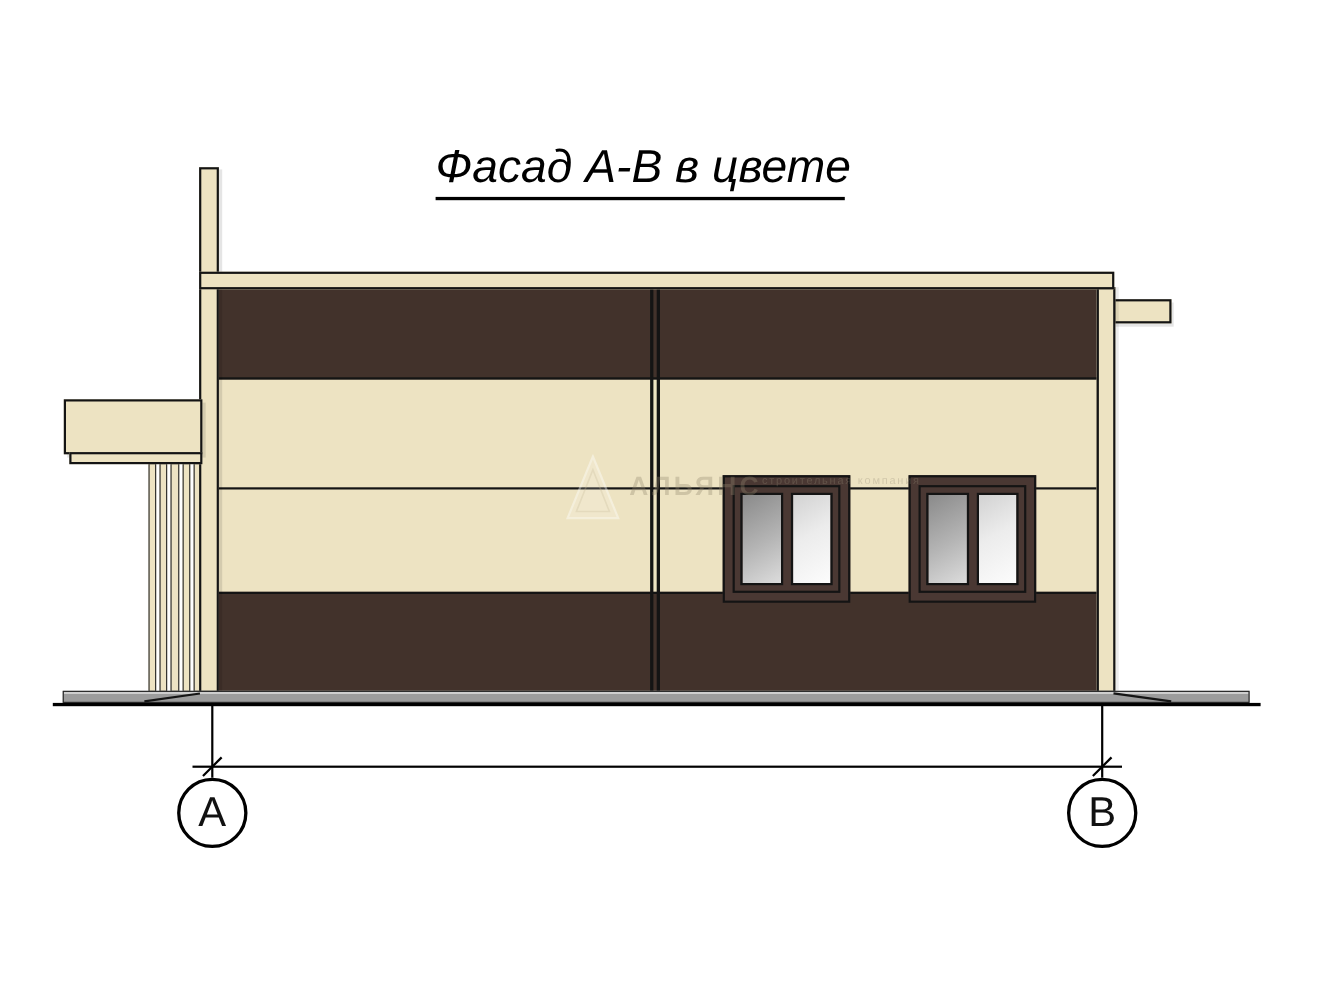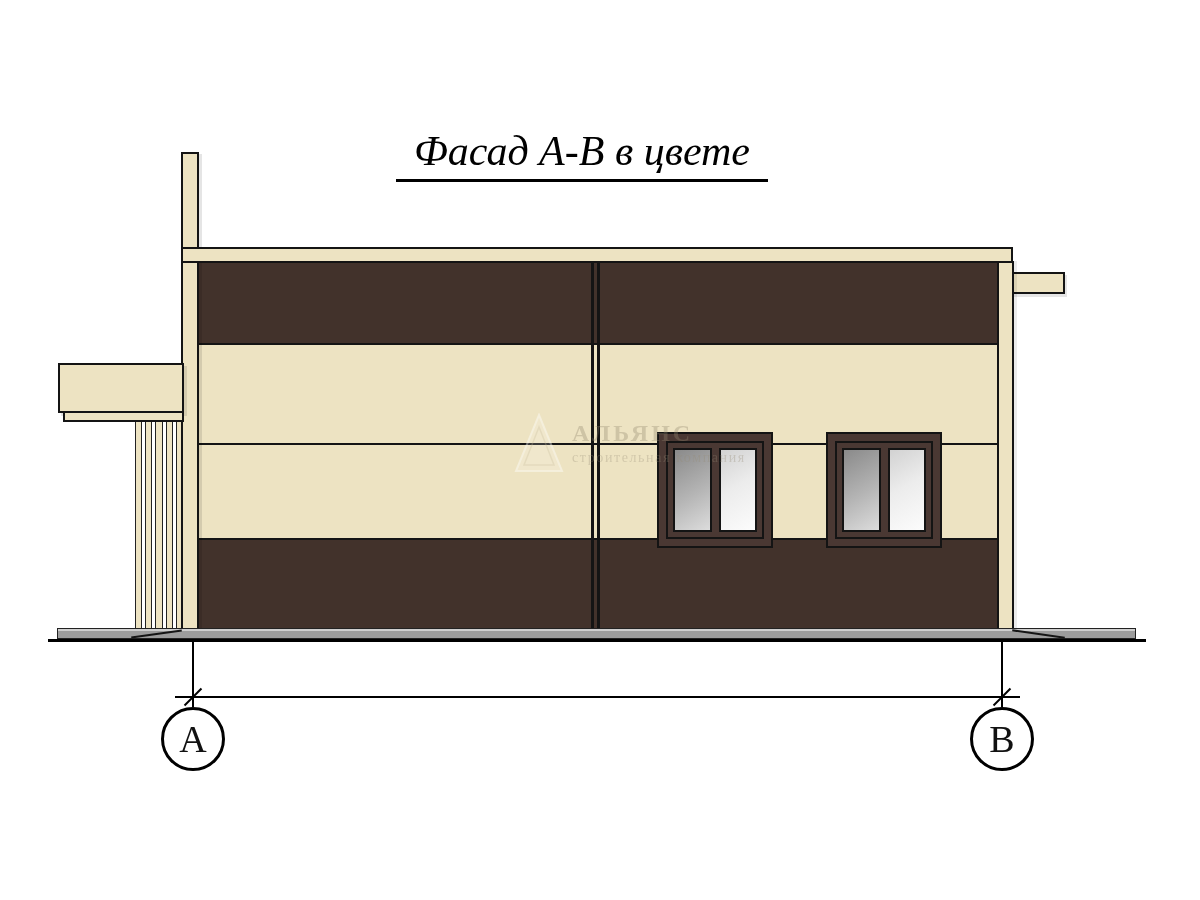--- a/index.html
+++ b/index.html
@@ -1,18 +1,18 @@
 <!DOCTYPE html>
 <html style="--cream: #EDE3C2; --brown: #42322B; --frame: #4A3833; --line: #141414; --ground: #9C9C9C; --glass-dark-start: #8A8A8A; --glass-dark-end: #DCDCDC; --glass-light-start: #D2D2D2; --glass-light-end: #FCFCFC;"><head>
 <meta charset="utf-8">
 <style>
   html,body{margin:0;padding:0;background:#fff;}
   .canvas{
     position:relative;width:1200px;height:900px;background:#ffffff;overflow:hidden;
-    font-family:Liberation Serif, serif;
+    font-family:Liberation Sans, sans-serif;
   }
   .canvas *{box-sizing:border-box;position:absolute;}
 
   
   .title{
     left:396px;top:127px;width:372px;text-align:center;
     font-size:42px;font-style:italic;font-weight:500;color:#000;
     border-bottom:3px solid #000;padding-bottom:4px;white-space:nowrap;
   }
 
@@ -100,27 +100,27 @@
     font-size:38px;color:#111;z-index:9;
   }
   .axis-a{left:161px;} .axis-b{left:970px;}
 
   
   .watermark{
     left:514px;top:410px;width:200px;height:66px;z-index:10;
     display:flex;align-items:center;gap:8px;opacity:0.45;pointer-events:none;
   }
   .wm-logo{position:relative;width:50px;height:60px;flex:none;}
-  .wm-texts{position:relative;display:flex;flex-direction:column;}
+  .wm-texts{position:relative;display:flex;flex-direction:row;}
   .wm-name{
     position:relative;font-size:24px;font-weight:700;letter-spacing:3px;
     color:rgba(145,133,110,0.75);white-space:nowrap;
   }
   .wm-tagline{
-    position:relative;font-size:14px;letter-spacing:1.6px;margin-top:3px;
+    position:relative;font-size:10px;letter-spacing:1.6px;margin-top:3px;
     color:rgba(150,140,118,0.7);white-space:nowrap;
   }
 </style>
 </head>
 <body>
 
 <div class="canvas">
 
   <div class="title">Фасад А-В в цвете</div>
 

